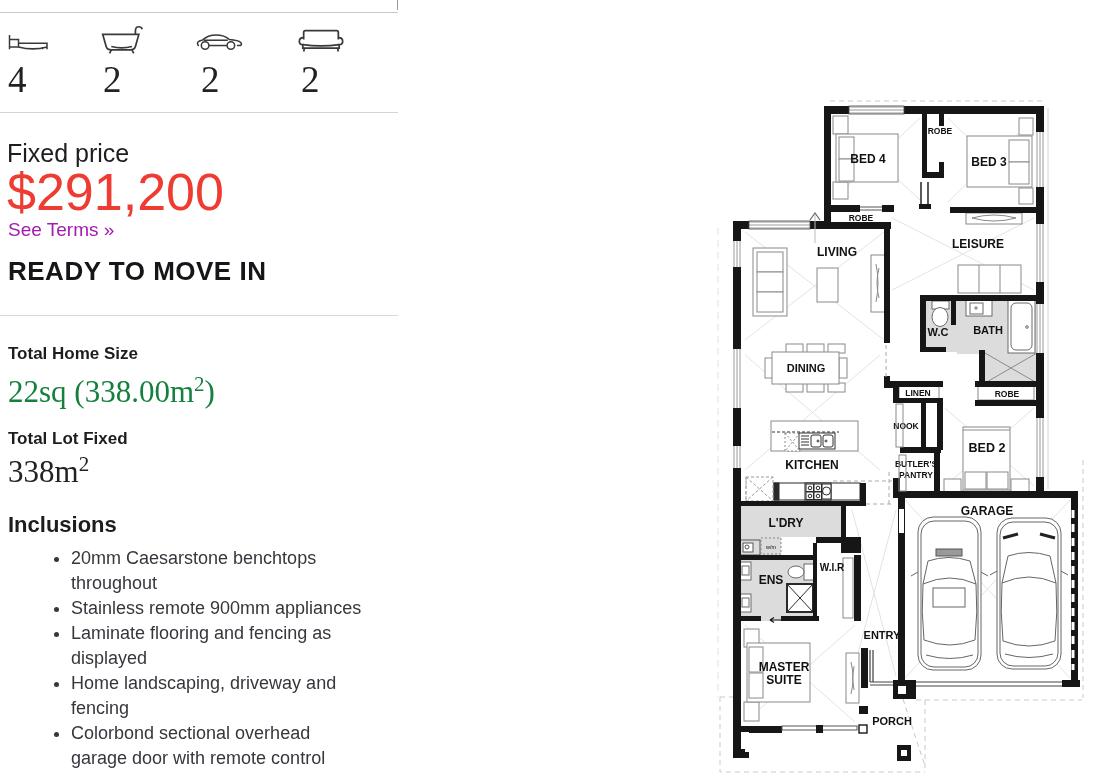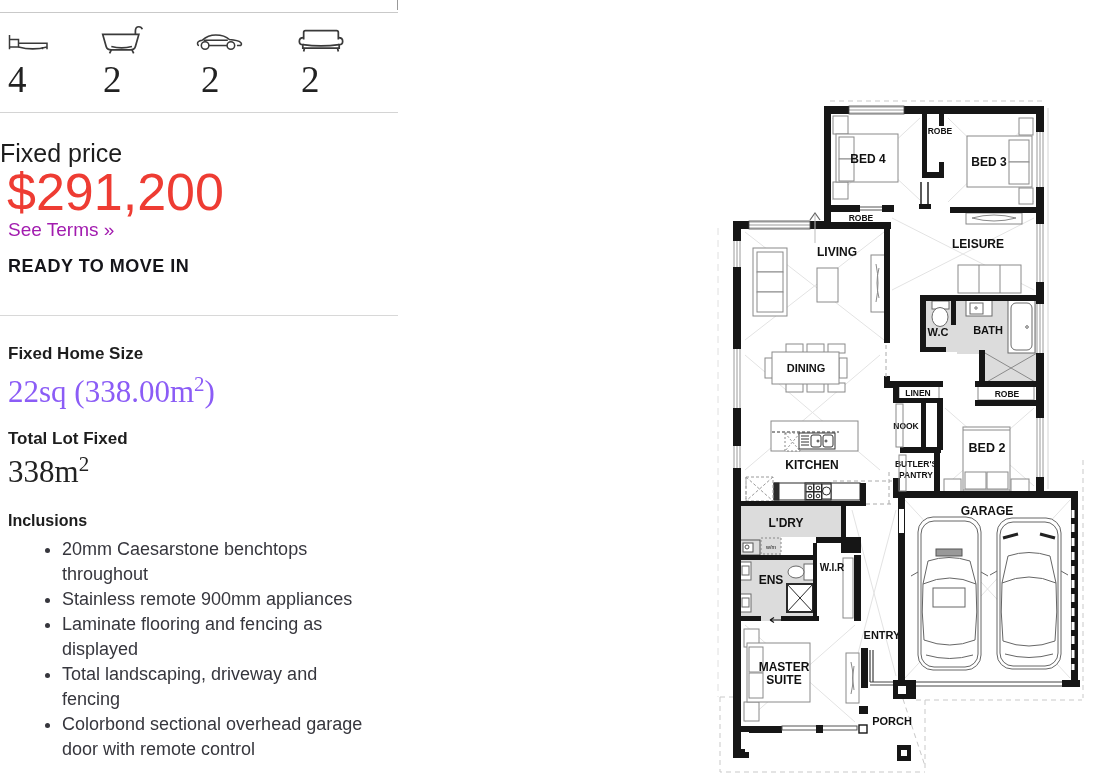--- a/index.html
+++ b/index.html
@@ -57,44 +57,44 @@
     <g fill="none" stroke="#3a3a3a" stroke-width="2">
       <path d="M7 12 V4 Q7 2 9 2 H45 Q47 2 47 4 V12"></path>
       <path d="M7 10 Q2 10 2 14 Q2 18 6 18 V22 H48 V18 Q52 18 52 14 Q52 10 47 10"></path>
       <path d="M6 18 Q27 21 48 18"></path>
       <path d="M8 22 L7 26 M46 22 L47 26"></path>
     </g>
   </svg>
   <div class="serif" style="position:absolute;left:293px;top:30px;font-size:37px;color:#222;">2</div>
 </div>
 
-<div style="position:absolute;left:0;top:139px;font-size:25px;color:#1d1d1d;">Fixed price</div>
+<div style="position:absolute;left:7px;top:139px;font-size:25px;color:#1d1d1d;">Fixed price</div>
 
 <div style="position:absolute;left:7px;top:162px;font-size:52px;color:#ee3c33;">$291,200</div>
 
 <div style="position:absolute;left:8px;top:219px;font-size:19px;color:#a21caf;">See Terms »</div>
 
-<div style="position:absolute;left:8px;top:256px;font-size:18px;font-weight:bold;color:#15151a;letter-spacing:0.5px;">READY TO MOVE IN</div>
-
-<div style="position:absolute;left:8px;top:344px;font-size:17px;font-weight:bold;color:#1d1d1d;">Fixed Home Size</div>
-
-<div class="serif" style="position:absolute;left:8px;top:372px;font-size:31px;color:#8b5cf6;">22sq (338.00m<sup style="font-size:21px;">2</sup>)</div>
+<div style="position:absolute;left:8px;top:256px;font-size:26px;font-weight:bold;color:#15151a;letter-spacing:0.5px;">READY TO MOVE IN</div>
+
+<div style="position:absolute;left:8px;top:344px;font-size:17px;font-weight:bold;color:#1d1d1d;">Total Home Size</div>
+
+<div class="serif" style="position:absolute;left:8px;top:372px;font-size:31px;color:#15803d;">22sq (338.00m<sup style="font-size:21px;">2</sup>)</div>
 
 <div style="position:absolute;left:8px;top:429px;font-size:17px;font-weight:bold;color:#1d1d1d;">Total Lot Fixed</div>
 
 <div class="serif" style="position:absolute;left:8px;top:452px;font-size:31px;color:#222;">338m<sup style="font-size:21px;">2</sup></div>
 
-<div style="position:absolute;left:8px;top:512px;font-size:16px;font-weight:bold;color:#1d1d1d;">Inclusions</div>
+<div style="position:absolute;left:8px;top:512px;font-size:22px;font-weight:bold;color:#1d1d1d;">Inclusions</div>
 
 <div style="position:absolute;left:36px;top:533px;width:348px;font-size:18px;color:#36363d;">
-  <ul style="margin:4px;padding:0 0 0 22px;list-style:disc;line-height:25px;">
+  <ul style="margin:13px;padding:0 0 0 22px;list-style:disc;line-height:25px;">
     <li>20mm Caesarstone benchtops throughout</li>
     <li>Stainless remote 900mm appliances</li>
     <li>Laminate flooring and fencing as displayed</li>
-    <li>Total landscaping, driveway and fencing</li>
+    <li>Home landscaping, driveway and fencing</li>
     <li>Colorbond sectional overhead garage door with remote control</li>
   </ul>
 </div>
 
 <svg id="plan" style="position:absolute;left:700px;top:0;" width="400" height="783" viewBox="700 0 400 783">
 <defs>
   <pattern id="win" width="4" height="3" patternUnits="userSpaceOnUse">
     <rect width="4" height="3" fill="#fff"></rect>
     <rect width="4" height="1" fill="#b5b5b5"></rect>
   </pattern>

